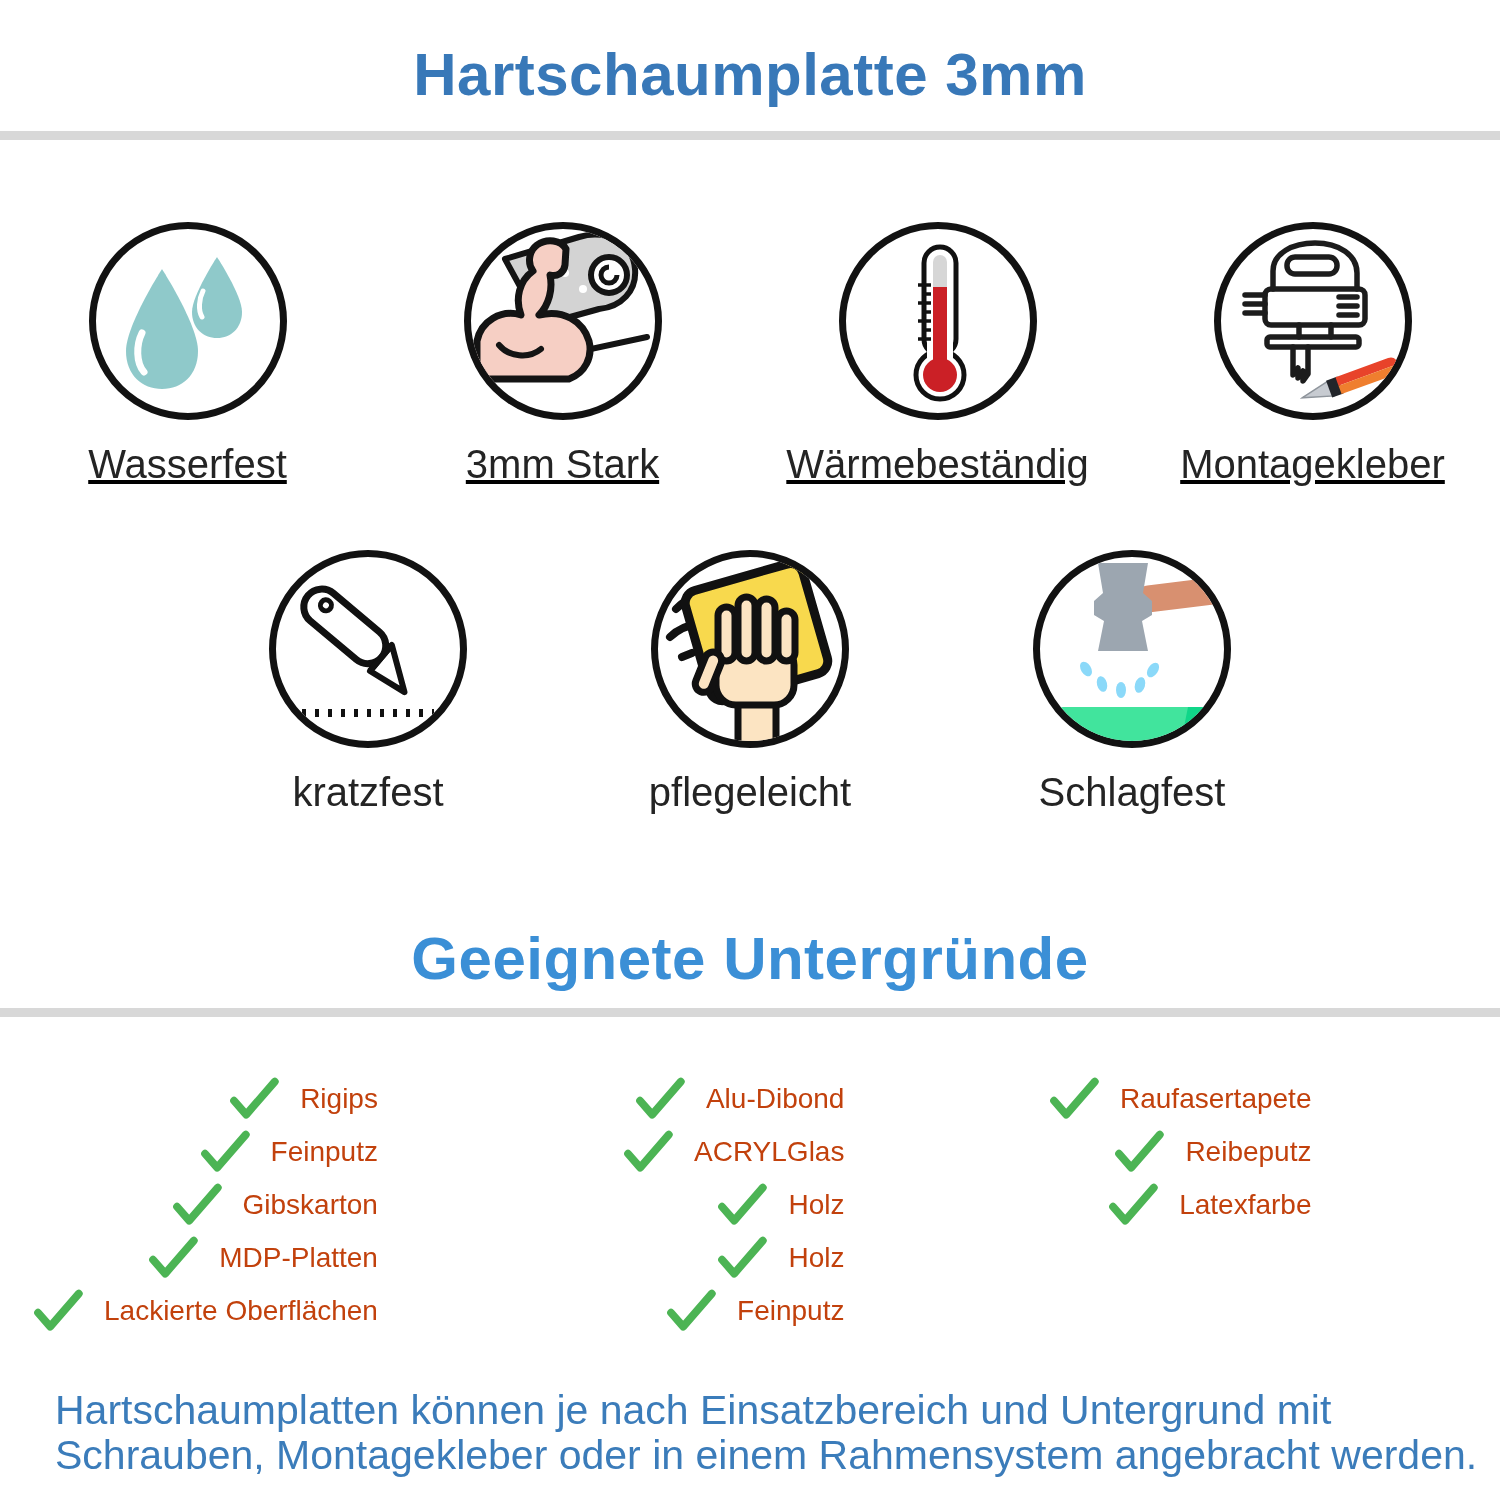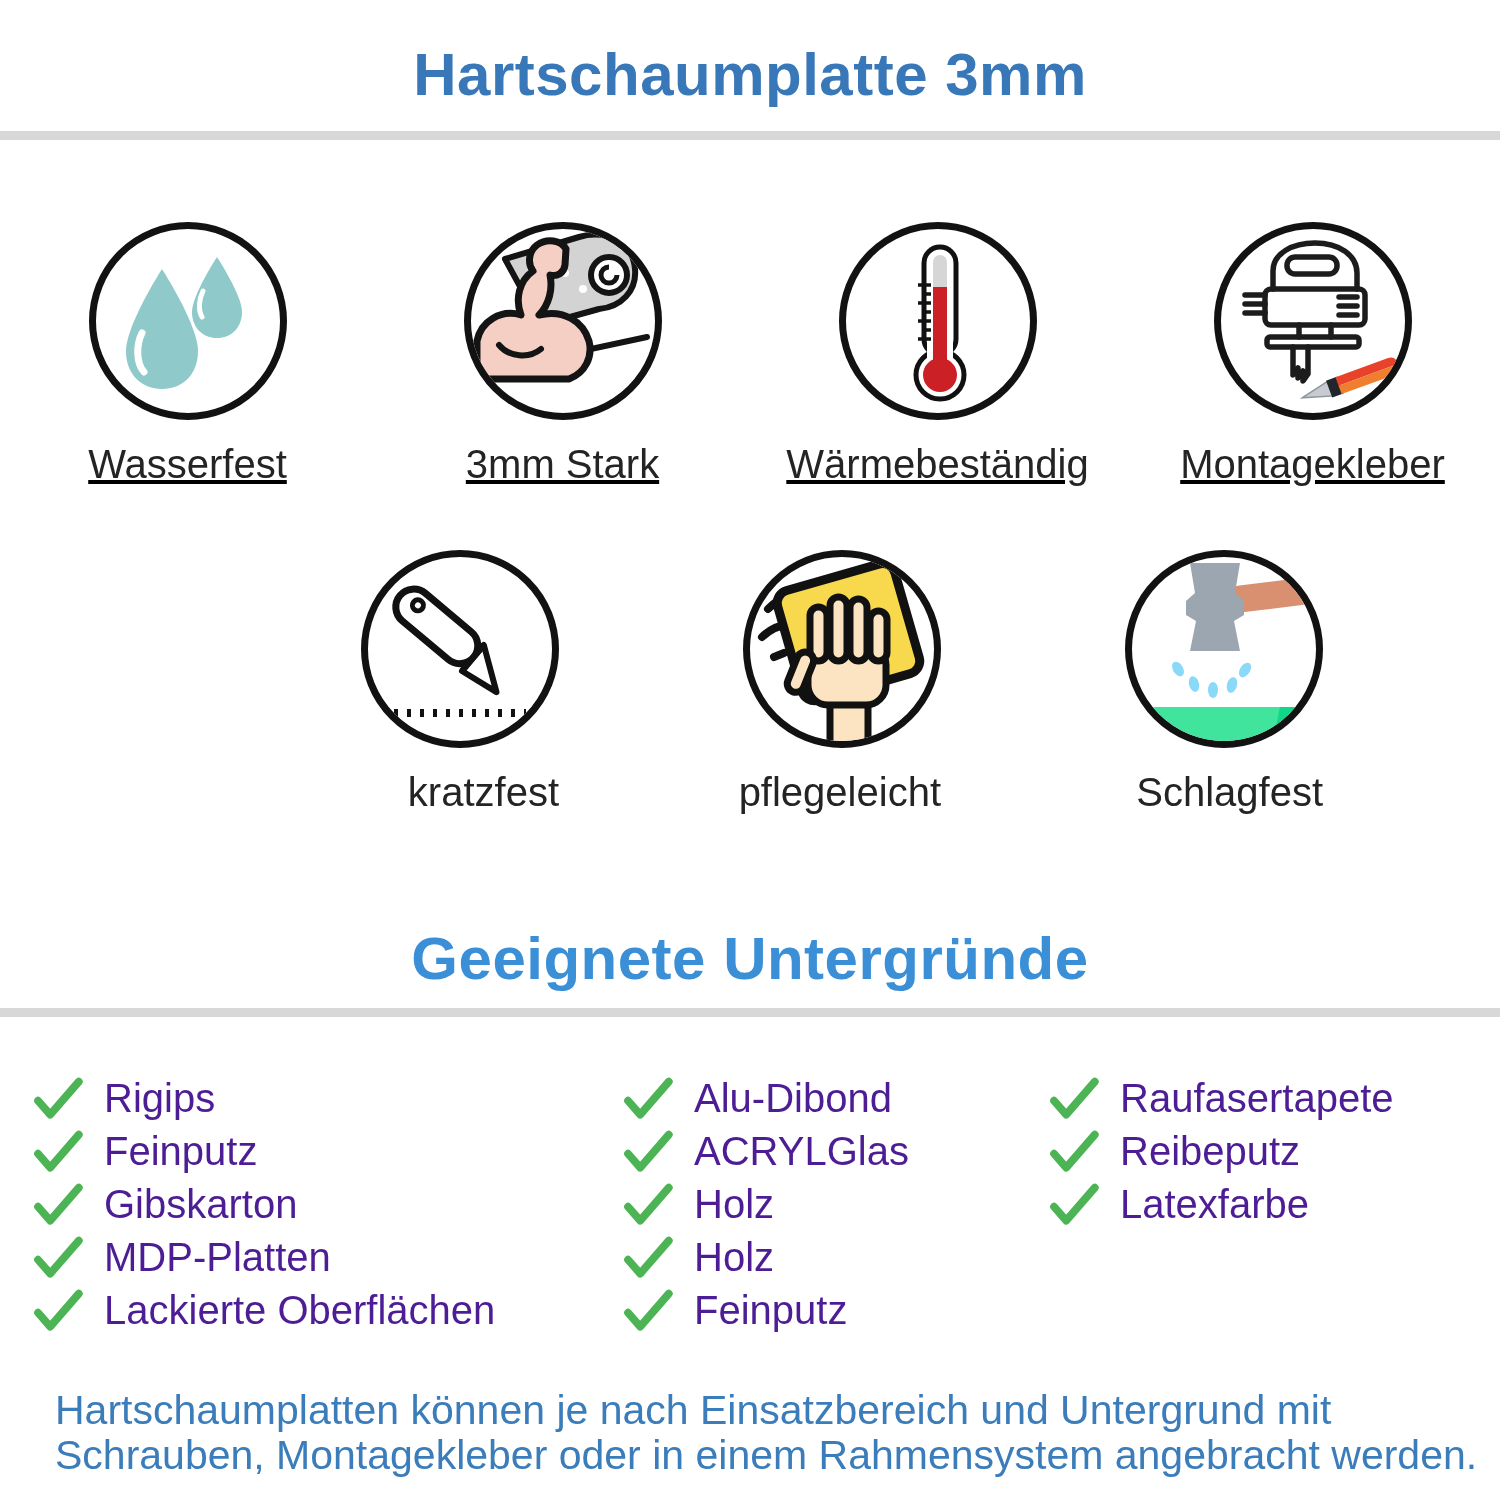--- a/index.html
+++ b/index.html
@@ -11,29 +11,29 @@
   .subtitle{position:absolute;top:924px;left:0;width:1500px;margin:0;text-align:center;
          font-size:60px;font-weight:600;color:#3b8fd6;letter-spacing:.5px;}
   .bar{position:absolute;left:0;width:1500px;height:9px;background:#d8d8d8;}
   #bar1{top:131px;} #bar2{top:1008px;}
 
   .feat-row{position:absolute;left:0;width:1500px;display:flex;justify-content:center;}
   #feat-row-1{top:222px;text-decoration:underline;}
   #feat-row-2{top:550px;}
   .feat{display:flex;flex-direction:column;align-items:center;}
   #feat-row-1 .feat{width:375px;}
-  #feat-row-2 .feat{width:382px;align-items:flex-end;}
+  #feat-row-2 .feat{width:382px;}
   .circle{width:184px;height:184px;border:7px solid #121212;border-radius:50%;
           background:#fff;overflow:hidden;position:relative;}
   .circle svg{display:block;width:184px;height:184px;}
   .caption{margin-top:22px;font-size:40px;font-weight:500;color:#242424;white-space:nowrap;}
 
   .col{position:absolute;top:1072px;list-style:none;margin:0;padding:0;}
   #col1{left:32px;} #col2{left:622px;} #col3{left:1048px;}
-  .col li{height:53px;display:flex;align-items:center;font-size:40px;color:#4c1d95;}
+  .col li{height:53px;display:flex;align-items:center;font-size:28px;color:#c2410c;justify-content:flex-end;}
   .check{width:52px;height:44px;margin-right:20px;flex:0 0 auto;}
 
   .footer{position:absolute;left:55px;top:1388px;font-size:41px;line-height:45px;
           color:#3b7cba;}
 </style>
 </head>
 <body>
 
 <div class="page">
 

